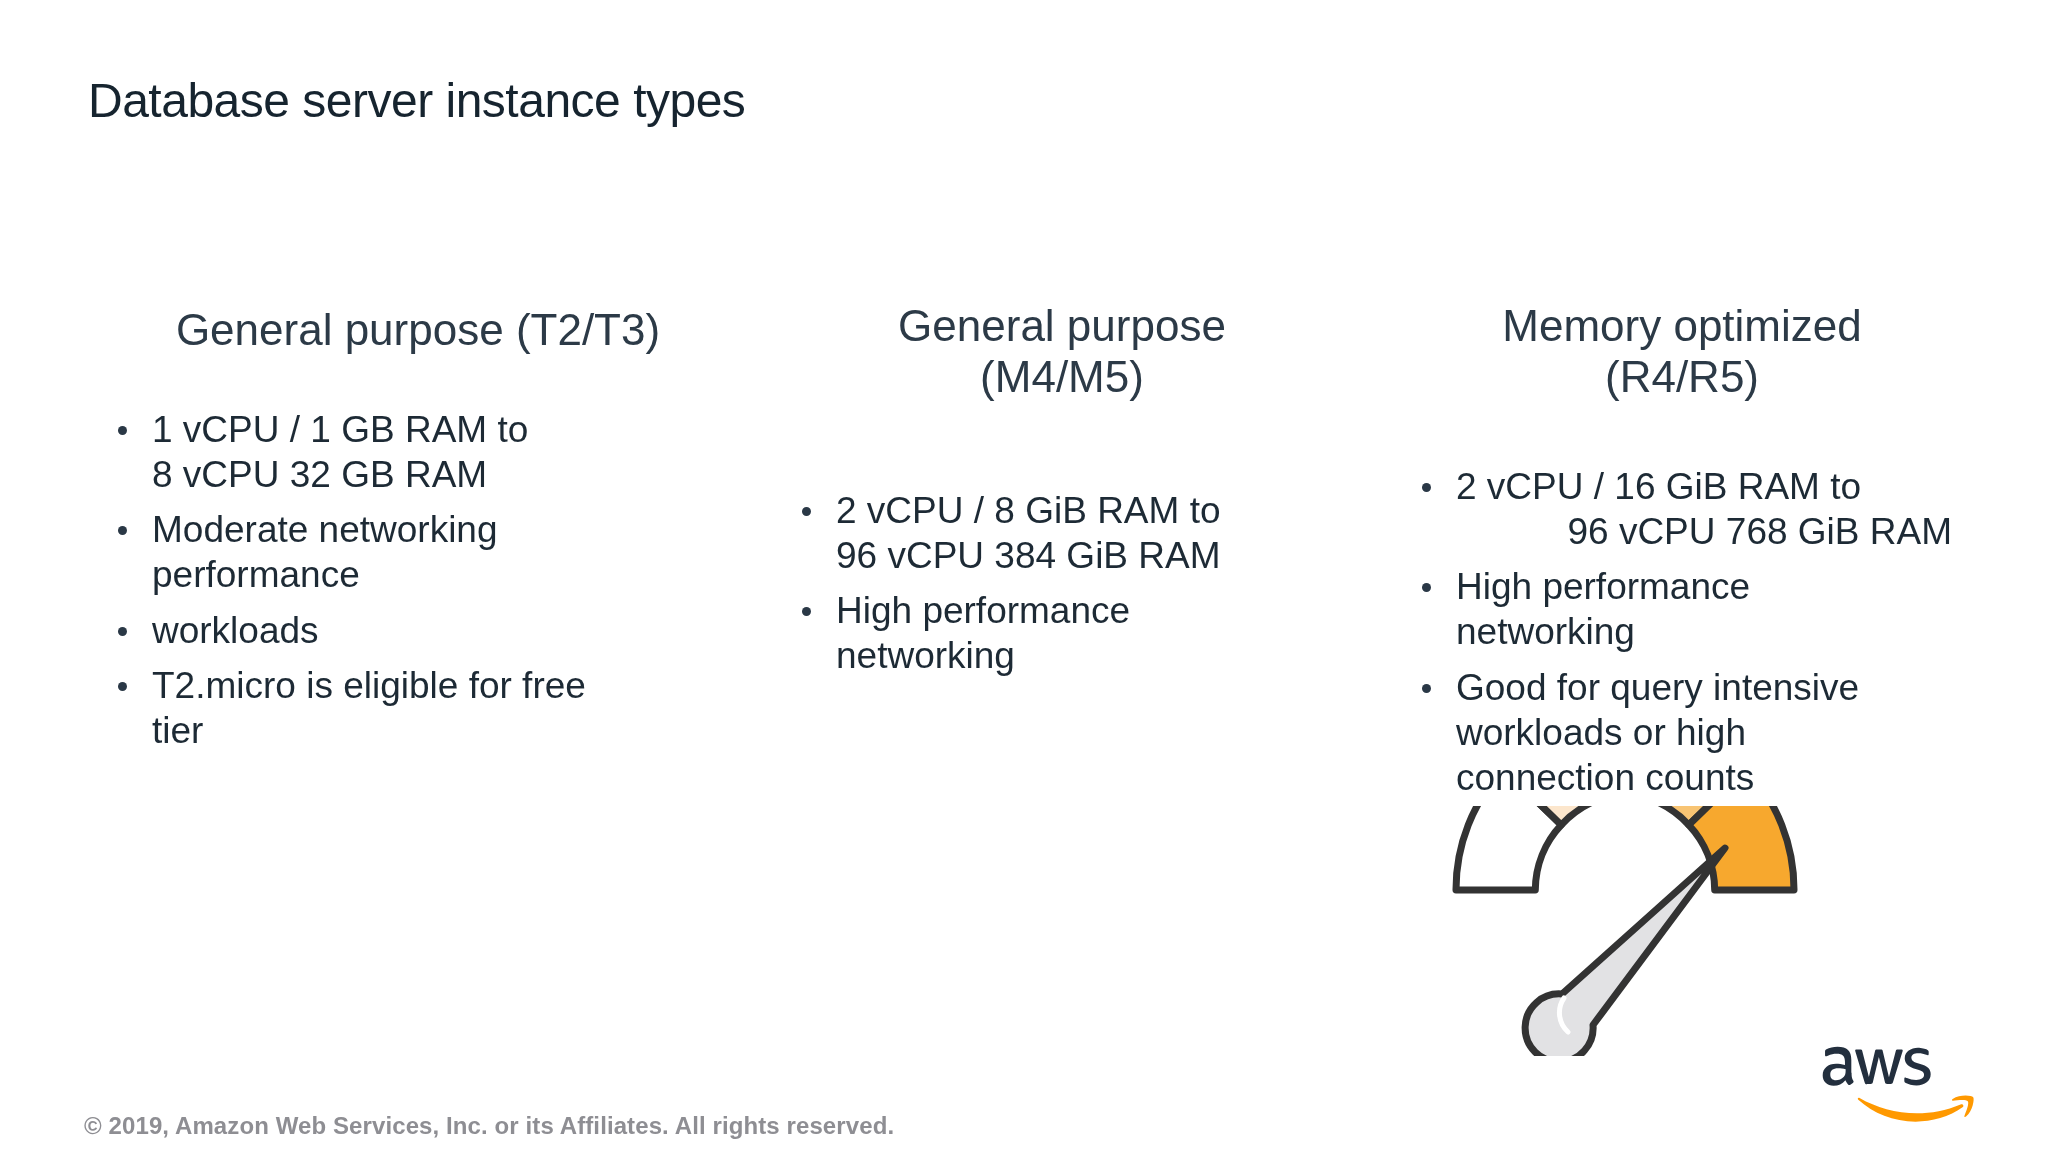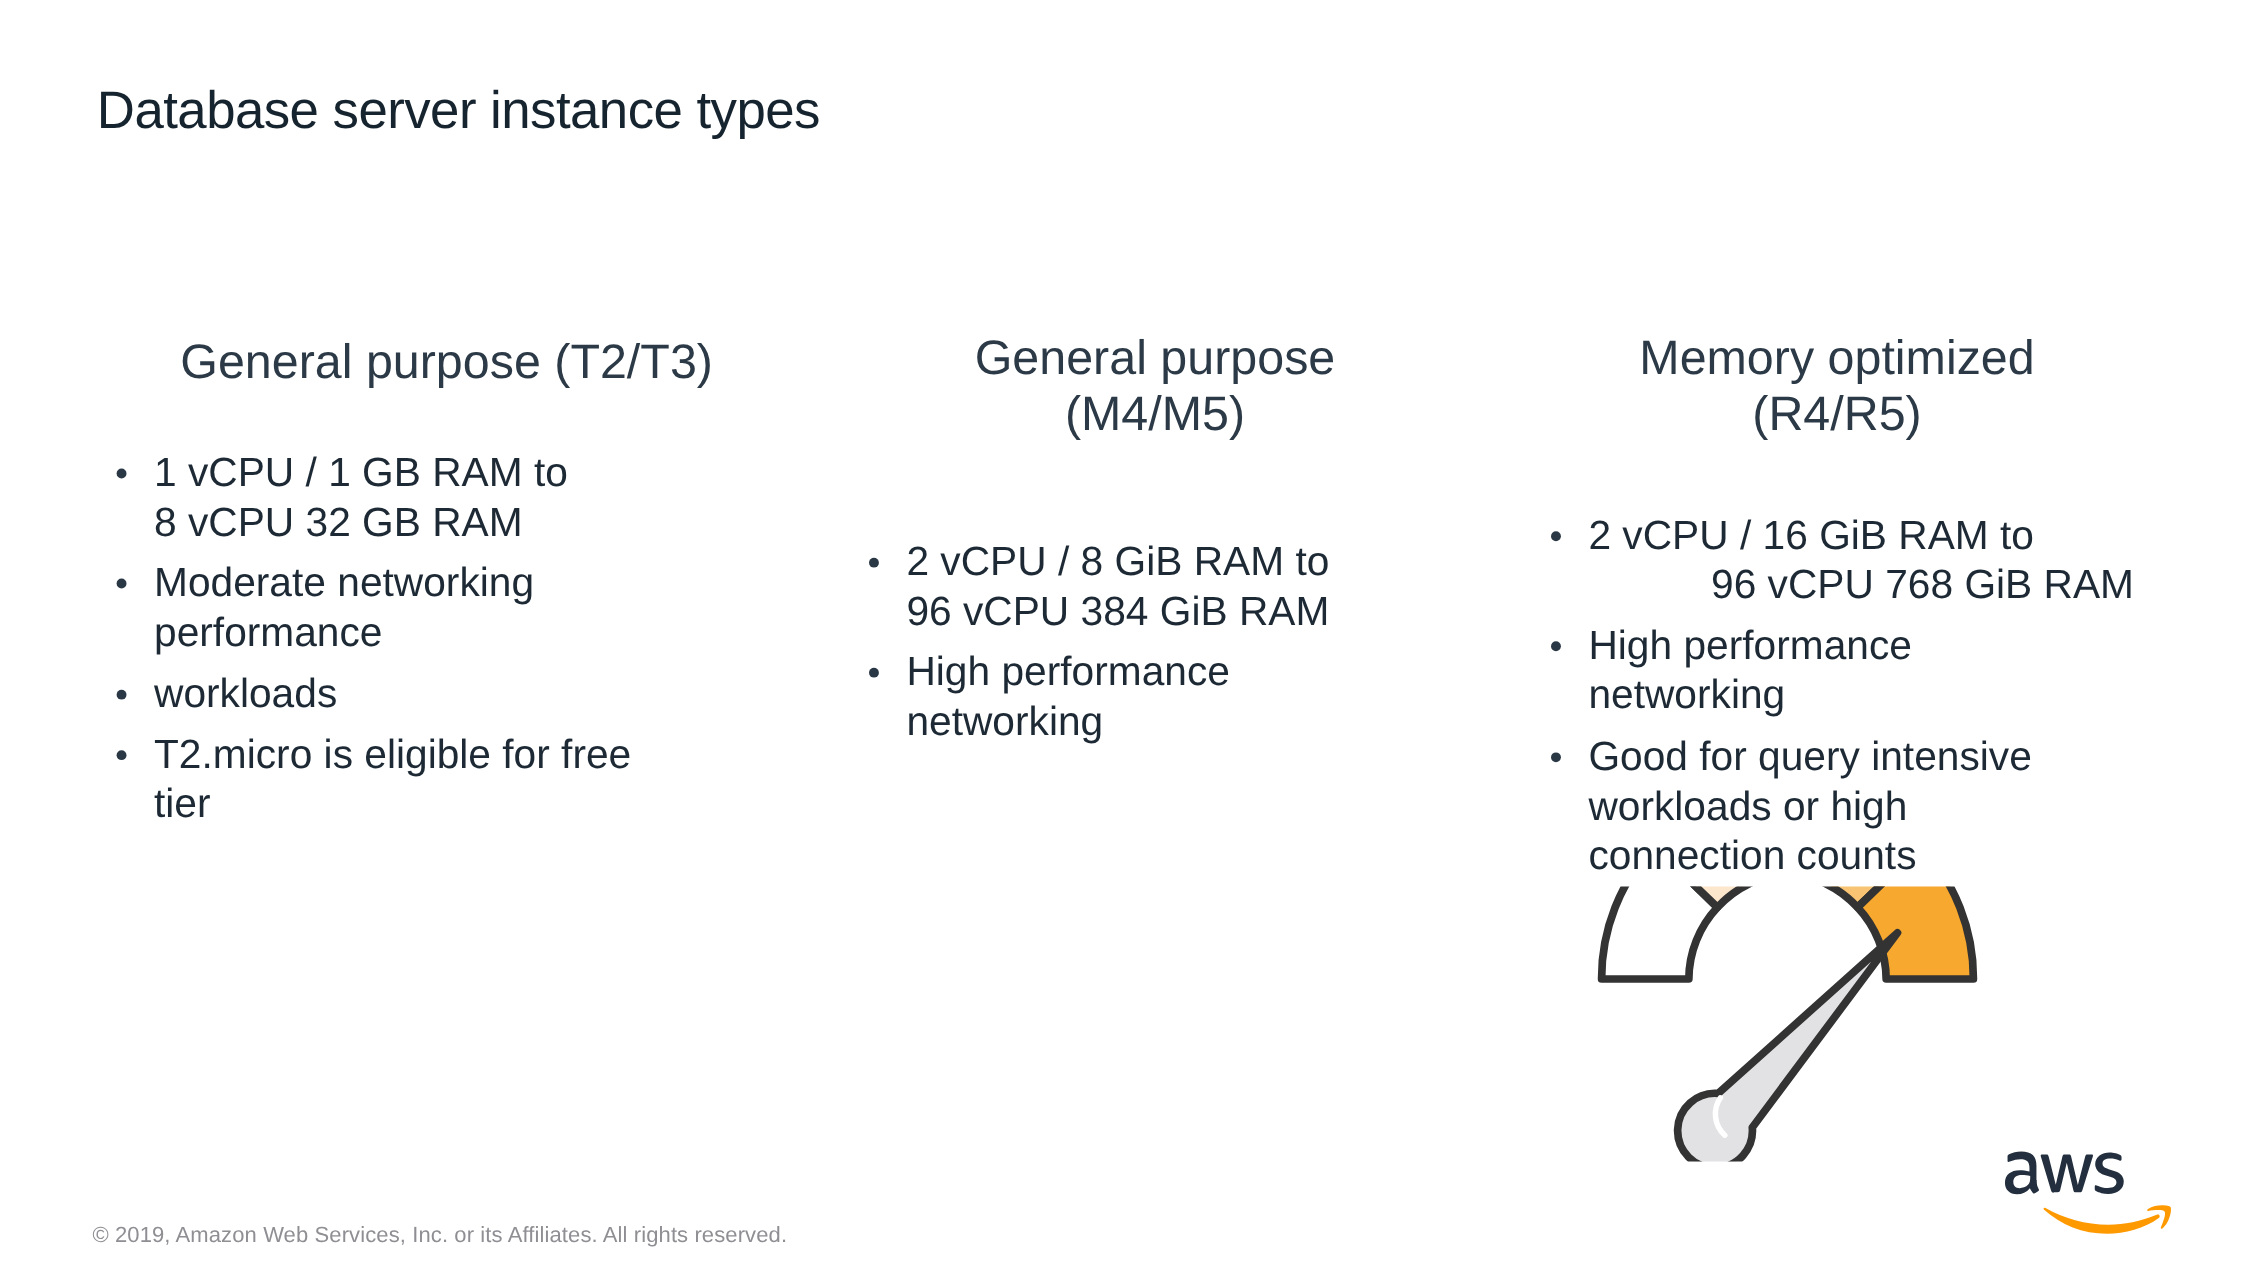--- a/index.html
+++ b/index.html
@@ -27,21 +27,21 @@
     font-weight: 400;
     letter-spacing: -0.5px;
     color: #16242F;
     line-height: 1.12;
     white-space: nowrap;
   }
 
   
   .columns {
     position: absolute;
-    left: 0;
+    left: 12px;
     top: 300px;
     width: 1634px;
     height: 640px;
   }
   .col {
     position: absolute;
     top: 0;
   }
   .col-1 { left: 96px;  width: 620px; }
   .col-2 { left: 780px; width: 540px; }
@@ -106,24 +106,24 @@
     width: 160px;
     height: 78px;
   }
   .aws-logo svg { display: block; }
 
   
   .footer-copyright {
     position: absolute;
     left: 84px;
     top: 1112px;
-    font-size: 20px;
+    font-size: 24px;
     color: #8E8E93;
     letter-spacing: 0.1px;
-    font-weight: 400;
+    font-weight: 700;
   }
 </style>
 </head>
 <body>
 
 <h1 class="slide-title">Database server instance types</h1>
 
 <div class="columns">
 
   <div class="col col-1">

